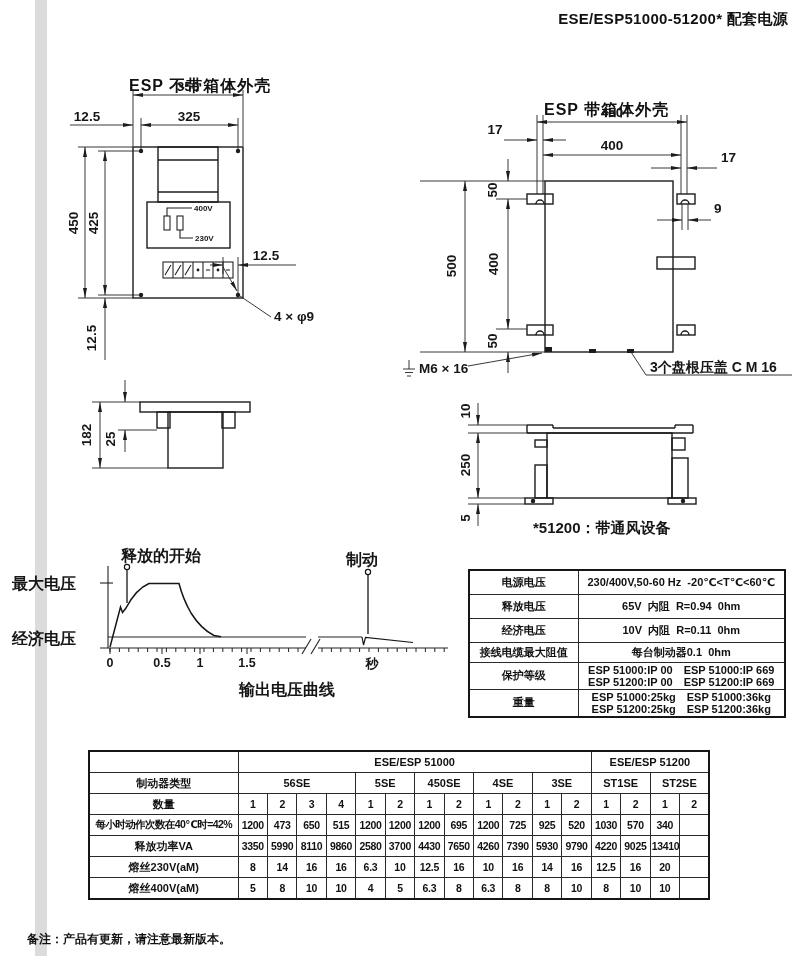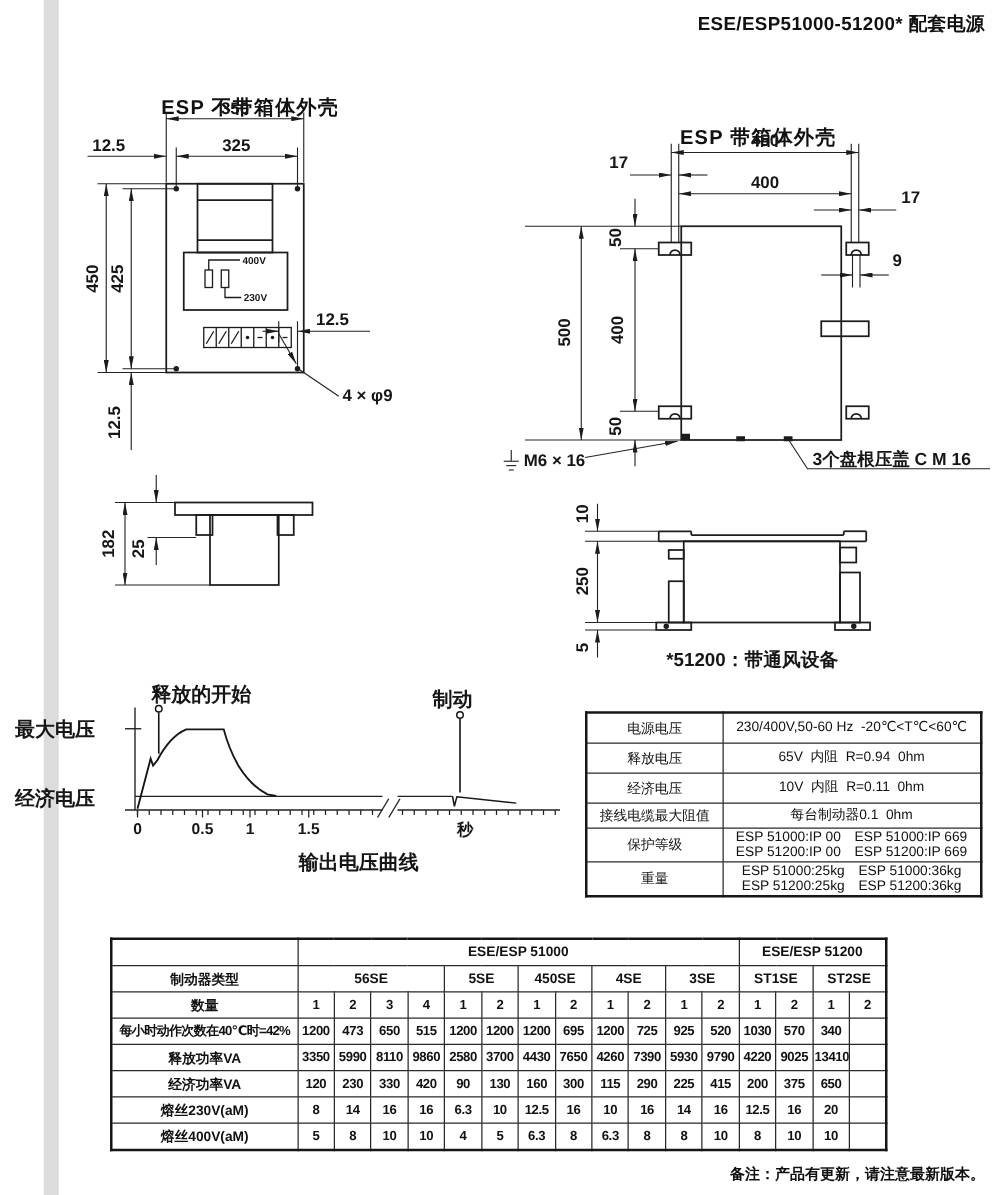--- a/index.html
+++ b/index.html
@@ -1,35 +1,35 @@
 <!DOCTYPE html>
 <html><head>
 <meta charset="utf-8">
 <style>
   html,body{margin:0;padding:0;}
   body{width:800px;height:956px;position:relative;background:#ffffff;overflow:hidden;
        font-family:"Liberation Sans","DejaVu Sans",sans-serif;color:#111;}
   .abs{position:absolute;padding-left:11px;}
   .page-title{top:10px;left:0;right:12px;text-align:right;font-size:15px;font-weight:700;letter-spacing:.3px;}
   .drawing-title{font-size:16px;font-weight:700;letter-spacing:1px;margin-top:36px;}
-  .footnote{top:931px;left:4px;right:12px;text-align:right;font-size:12px;font-weight:700;}
+  .footnote{top:931px;left:16px;right:12px;text-align:left;font-size:12px;font-weight:700;}
   .edge{left:35px;top:0;width:1px;height:956px;background:#dcdcdc;}
   svg{position:absolute;overflow:visible;}
   svg text{font-family:"Liberation Sans","DejaVu Sans",sans-serif;fill:#161616;}
   .out{fill:none;stroke:#1c1c1c;stroke-width:1.4;}
   .thin{stroke-width:1.05;}
   .dim{fill:none;stroke:#222;stroke-width:.9;}
   .fillb{fill:#1c1c1c;stroke:none;}
   .dimtxt{font-size:13.5px;font-weight:600;}
   .cn{font-size:15px;font-weight:700;}
   .cn16{font-size:16px;font-weight:700;}
   .tiny{font-size:8px;font-weight:600;}
   .ticktxt{font-size:12.5px;font-weight:600;}
   table{border-collapse:collapse;table-layout:fixed;color:#111;}
-  .spec{left:468px;top:569px;width:318px;border:2px solid #161616;font-size:11px;font-weight:400;}
+  .spec{left:468px;top:569px;width:318px;border:2px solid #161616;font-size:11px;font-weight:700;}
   .spec td{border:1px solid #2a2a2a;text-align:center;vertical-align:middle;padding:1px 2px;}
   .spec .sv div{line-height:12px;white-space:pre;}
   .main{left:88px;top:750px;width:622px;border:2px solid #161616;font-size:11px;font-weight:700;}
   .main td{border:1px solid #2a2a2a;text-align:center;vertical-align:middle;height:20px;padding:0 1px;overflow:hidden;}
   .main td.num{font-size:10.5px;letter-spacing:-.3px;}
   .main td.tight{font-size:10.5px;letter-spacing:-.6px;}
 </style>
 </head>
 <body>
 
@@ -456,39 +456,20 @@
         <td class="num">4260</td>
         <td class="num">7390</td>
         <td class="num">5930</td>
         <td class="num">9790</td>
         <td class="num">4220</td>
         <td class="num">9025</td>
         <td class="num">13410</td>
         <td class="num"></td>
       </tr>
       <tr>
-        <td class="lbl">经济功率VA</td>
-        <td class="num">120</td>
-        <td class="num">230</td>
-        <td class="num">330</td>
-        <td class="num">420</td>
-        <td class="num">90</td>
-        <td class="num">130</td>
-        <td class="num">160</td>
-        <td class="num">300</td>
-        <td class="num">115</td>
-        <td class="num">290</td>
-        <td class="num">225</td>
-        <td class="num">415</td>
-        <td class="num">200</td>
-        <td class="num">375</td>
-        <td class="num">650</td>
-        <td class="num"></td>
-      </tr>
-      <tr>
         <td class="lbl">熔丝230V(aM)</td>
         <td class="num">8</td>
         <td class="num">14</td>
         <td class="num">16</td>
         <td class="num">16</td>
         <td class="num">6.3</td>
         <td class="num">10</td>
         <td class="num">12.5</td>
         <td class="num">16</td>
         <td class="num">10</td>

